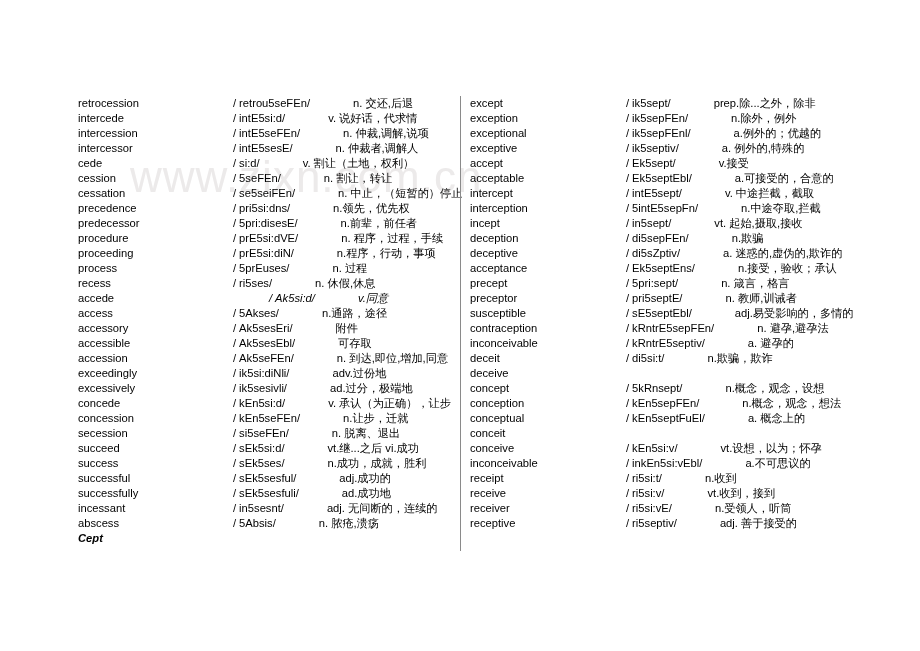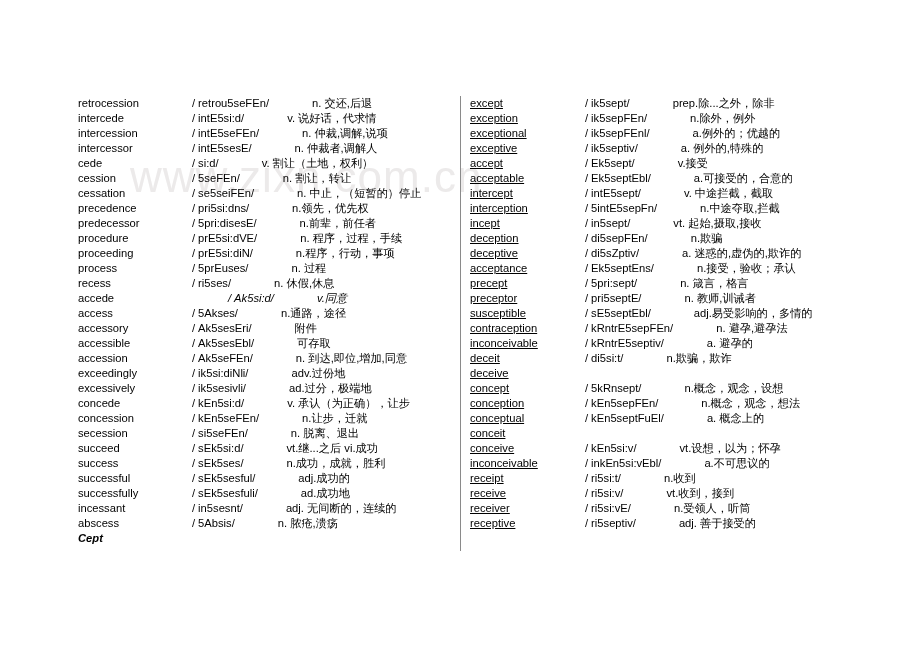--- a/index.html
+++ b/index.html
@@ -63,27 +63,28 @@
     z-index: 3;
   }
 
   .entry {
     display: flex;
     align-items: flex-start;
     height: 15px;
     line-height: 15px;
     font-size: 11.2px;
     white-space: nowrap;
+    gap: 41px;
   }
   .entry .word {
     flex: 0 0 auto;
     font-size: 11.2px;
   }
   #col-left .entry .word  { width: 114px; }
-  #col-right .entry .word { width: 115px; text-decoration: underline; }
+  #col-right .entry .word { width: 115px; }
 
   .entry .rest {
     flex: 1 1 auto;
     font-size: 11.2px;
   }
   .entry .slash { margin-right: 3px; }
   .entry .phon  { }
   .entry .defn  { margin-left: 7px; padding-left: 36px; }
 
   .entry.indent .rest { padding-left: 36px; font-style: italic; }

